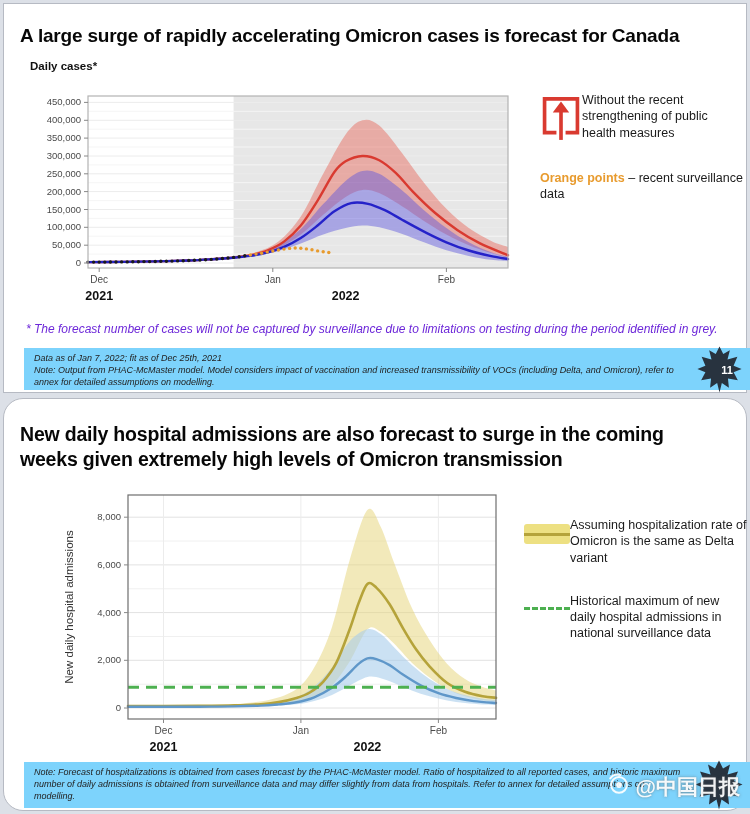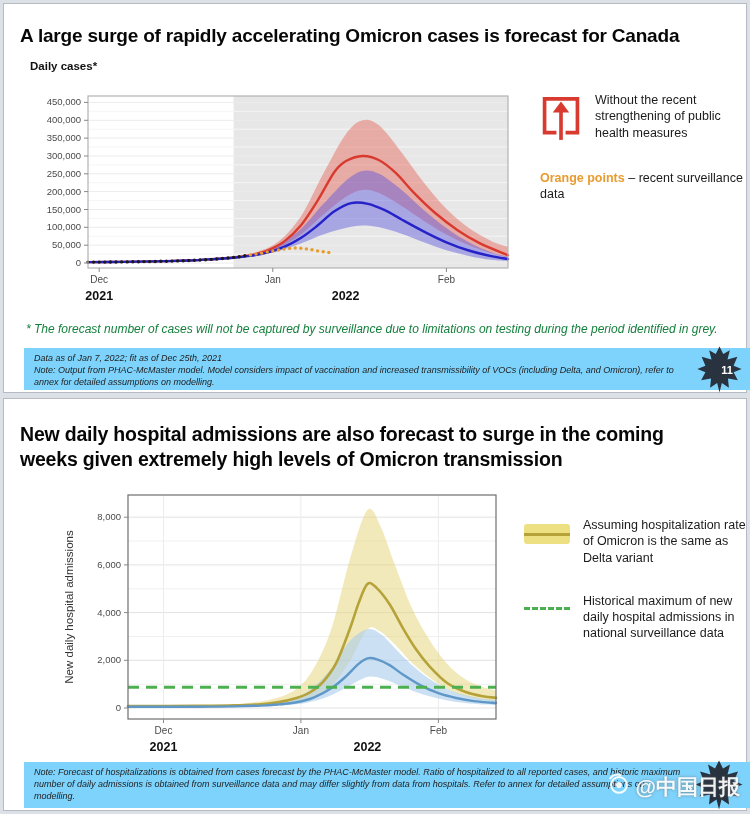--- a/index.html
+++ b/index.html
@@ -1,43 +1,43 @@
 <!DOCTYPE html>
 <html style="--redLine: #d93a30; --blueLine: #2522c9; --orangePts: #e89b2e; --hospY: #b5a33a; --hospYBand: #ede082; --hospB: #5f97c9; --hospBBand: #cfe4f6; --histG: #4db050; --leaf: #28333f;"><head>
 <meta charset="utf-8">
 <style>
   html,body{margin:0;padding:0;}
   body{background:#dce0e7;font-family:"Liberation Sans","DejaVu Sans",sans-serif;}
   .page{position:relative;width:750px;height:814px;background:#dce0e7;overflow:hidden;}
   .slide{position:absolute;left:3px;width:744px;background:#ffffff;border:1px solid #b6bac3;box-sizing:border-box;padding-left:6px;}
   #slide1{top:3px;height:390px;}
-  #slide2{top:398px;height:413px;}
+  #slide2{top:398px;height:413px;border-radius:20px;}
   .slide-title{position:absolute;left:16px;font-weight:bold;color:#070707;letter-spacing:-0.2px;}
   #slide1 .slide-title{top:8px;font-size:19px;width:722px;}
   #slide2 .slide-title{top:10px;font-size:19.5px;width:700px;line-height:1.3;}
   .chart-sub{position:absolute;left:26px;top:56px;font-size:11.5px;font-weight:bold;color:#111;}
   .chart-mount{position:absolute;}
   #chart1{left:18px;top:84px;}
   #chart2{left:56px;top:82px;}
   svg text{font-family:"Liberation Sans","DejaVu Sans",sans-serif;}
   .legend{position:absolute;display:flex;flex-direction:column;}
   #legend1{left:536px;top:88px;width:204px;gap:24px;}
   #legend2{left:520px;top:118px;width:224px;gap:27px;}
-  .leg-row{display:flex;gap:13px;align-items:flex-start;}
+  .leg-row{display:flex;align-items:flex-start;}
   .leg-text{font-size:12.5px;line-height:1.3;color:#1b1b1b;}
   .box-arrow{flex:0 0 auto;margin-top:2px;}
   .swatch{flex:0 0 46px;height:20px;border-radius:3px;margin-top:7px;position:relative;}
   .swatch .mid{position:absolute;left:0;right:0;top:8.5px;height:3px;}
   .sw-yellow{background:var(--hospYBand,#ede082);}
   .sw-yellow .mid{background:var(--hospY,#b5a33a);}
   .sw-blue{background:var(--hospBBand,#cfe4f6);}
   .sw-blue .mid{background:var(--hospB,#5f97c9);}
   .sw-dash{flex:0 0 46px;height:0;border-top:3.5px dashed var(--histG,#4db050);margin-top:14px;}
   .orange-hl{color:var(--orangePts,#e89b2e);font-weight:bold;}
-  .footnote{position:absolute;left:22px;top:306px;width:718px;font-style:italic;font-size:12px;color:#15803d;}
+  .footnote{position:absolute;left:22px;top:306px;width:718px;font-style:italic;font-size:12px;color:#6d28d9;}
   .strip{position:absolute;left:20px;width:731px;background:#7dd3fc;}
   #strip1{top:344px;height:42px;}
   #strip2{top:363px;height:46px;}
   .strip-inner{padding:4px 10px 3px 10px;font-size:9px;font-style:italic;color:#222;width:668px;box-sizing:border-box;line-height:1.35;}
   .note-label{font-weight:normal;}
   .leaf{position:absolute;z-index:2;}
   #leaf1{right:3px;top:340px;width:47px;height:50px;}
   #leaf2{right:2px;top:359px;width:50px;height:53px;}
   .pagenum{position:absolute;right:13px;top:360px;color:#fff;font-size:11px;font-weight:bold;z-index:3;}
   .watermark{position:absolute;right:6px;top:373px;z-index:4;display:flex;align-items:center;gap:5px;

